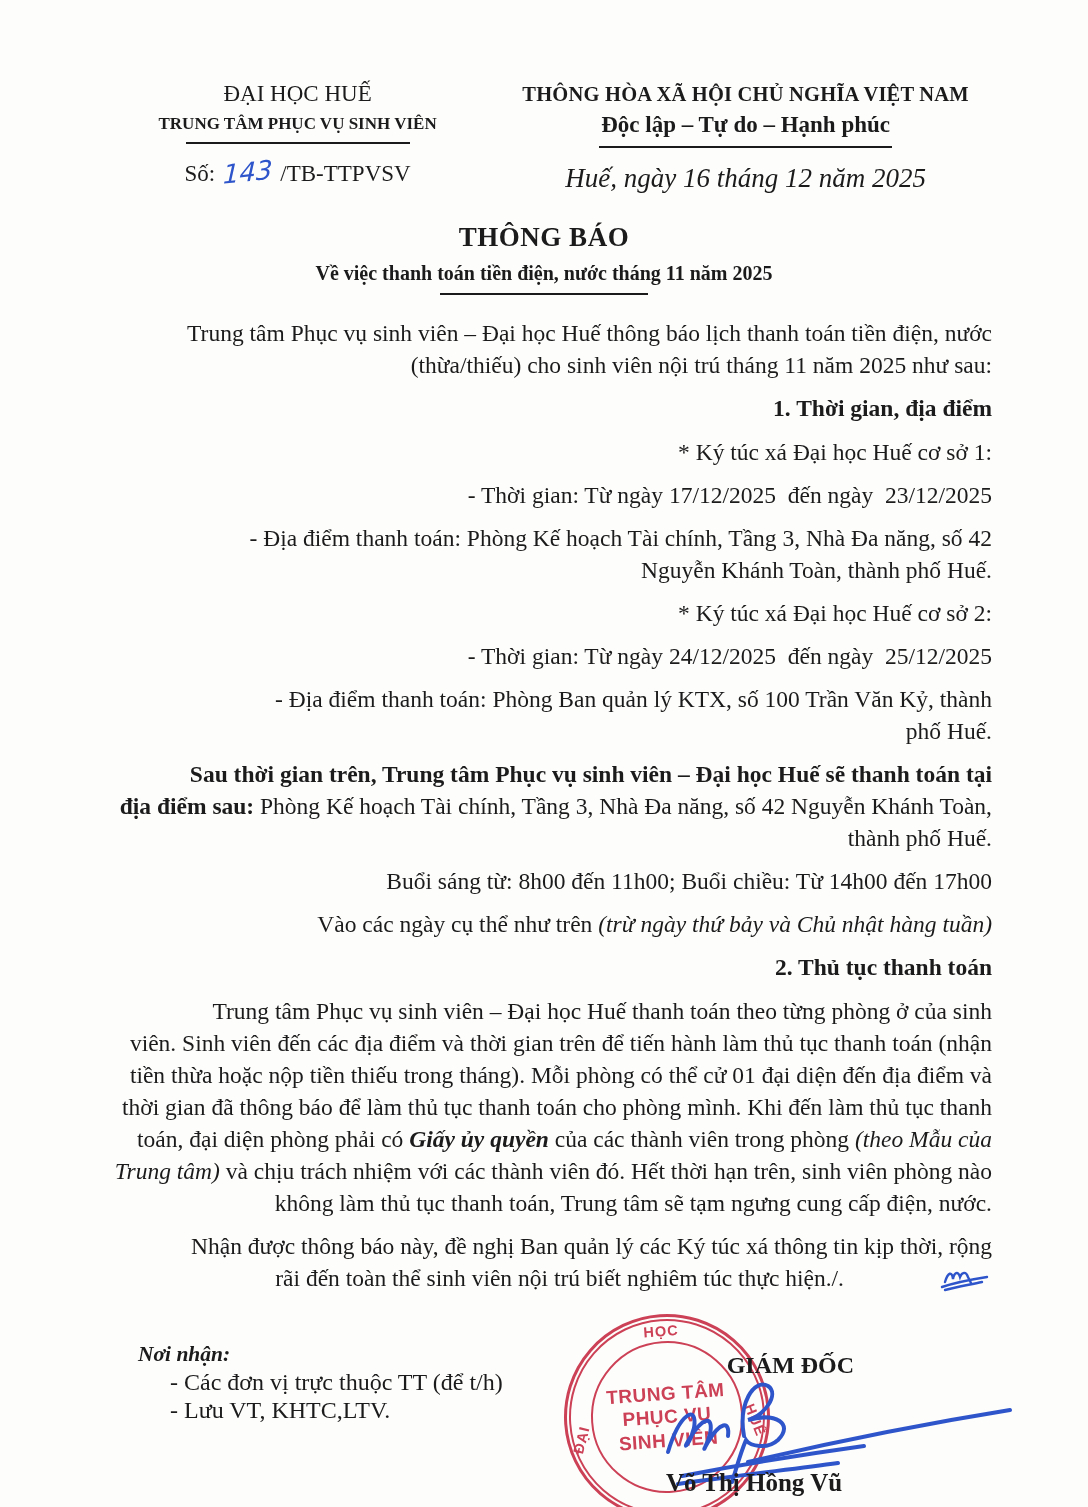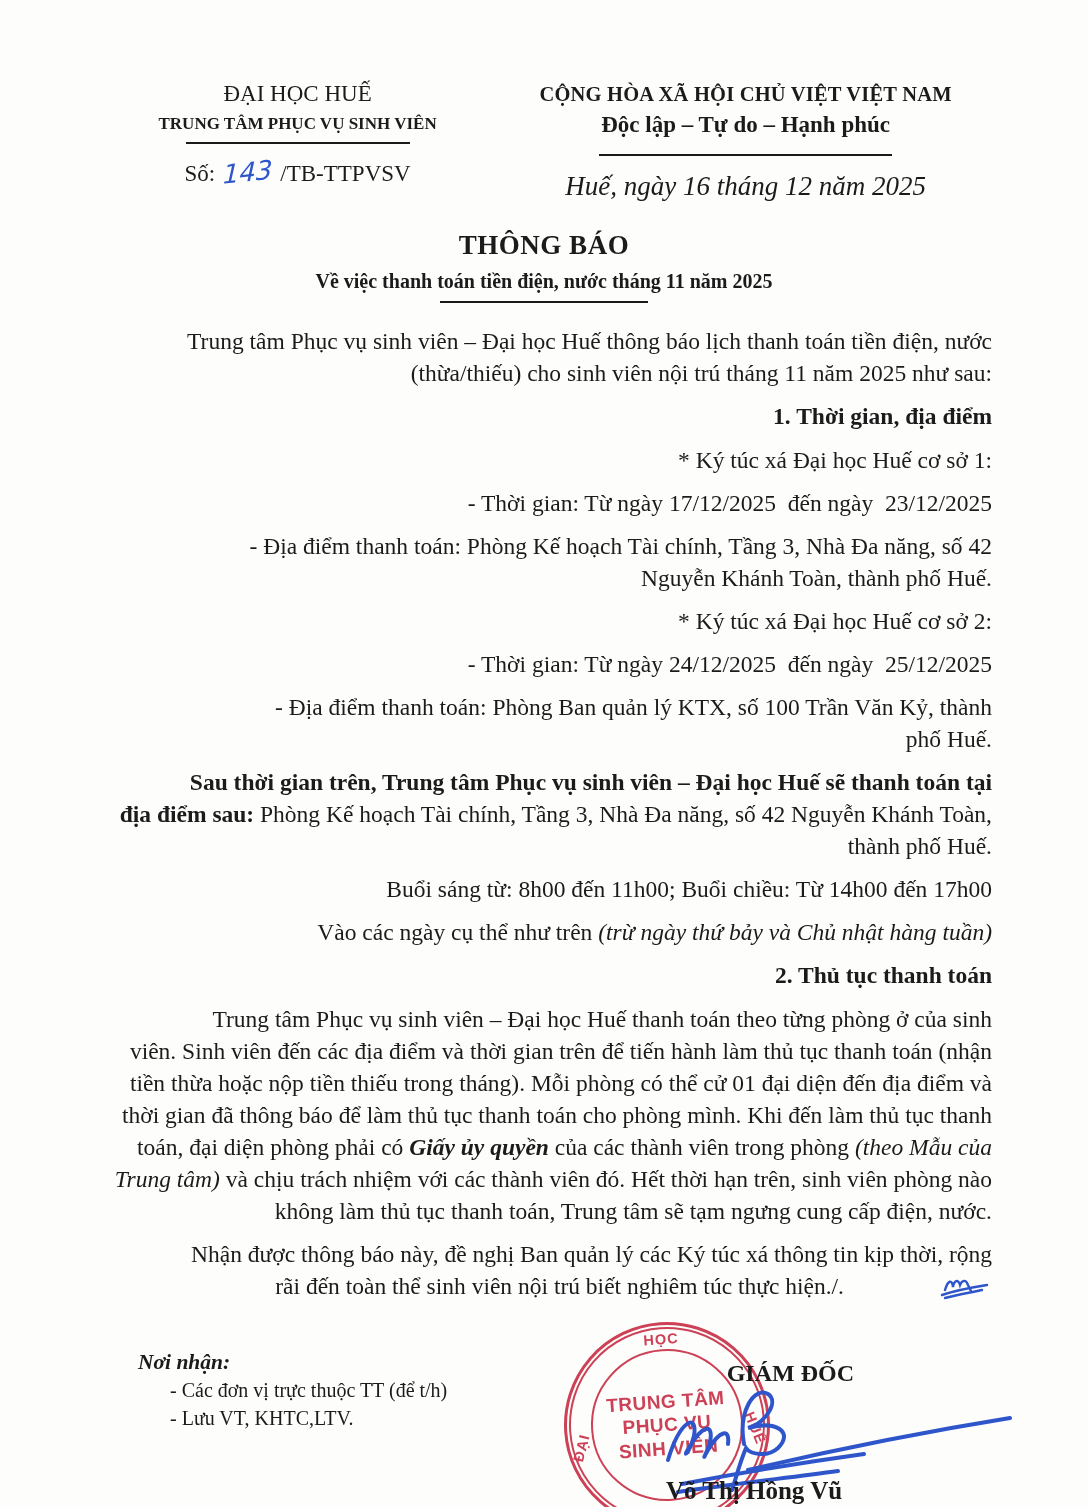--- a/index.html
+++ b/index.html
@@ -16,21 +16,21 @@
   .org{font-size:17px;font-weight:bold;line-height:30px;margin-top:1px;}
   .org-rule{width:224px;height:0;border-bottom:2px solid #1b1b1b;margin:3px auto 0;}
   .doc-number{font-size:23px;margin-top:17px;}
   .hand-number{
     display:inline-block;color:#2f55cb;font-family:"DejaVu Sans",sans-serif;
     font-style:italic;font-size:26px;transform:rotate(-6deg) skewX(-8deg);
     margin:0 2px;line-height:20px;
   }
   .national{font-size:20.5px;font-weight:bold;line-height:28px;letter-spacing:.2px;}
   .motto{display:inline-block;font-size:23px;font-weight:bold;margin-top:3px;
-    padding:0 2px 16px;border-bottom:2px solid #1b1b1b;line-height:27px;}
+    padding:0 2px 8px;border-bottom:2px solid #1b1b1b;line-height:27px;}
   .dateline{font-size:27px;font-style:italic;margin-top:15px;}
   
   .title{text-align:center;margin-top:27px;}
   .title-main{font-size:27px;font-weight:bold;letter-spacing:.5px;line-height:32px;}
   .title-sub{font-size:20px;font-weight:bold;margin-top:5px;line-height:30px;}
   .title-rule{width:208px;height:0;border-bottom:2px solid #1b1b1b;margin:5px auto 0;}
   
   .doc-body{margin-top:22px;font-size:23.5px;line-height:32px;text-align:justify;}
   .doc-body p{margin:0 0 11px;text-align:right;}
   .indent1{text-indent:86px;}
@@ -40,21 +40,21 @@
   .dash-place{text-indent:146px;}
   .centered{text-align:center;text-indent:0;}
   .b{font-weight:bold;}
   .i{font-style:italic;}
   .bi{font-weight:bold;font-style:italic;}
   .closing-mark{display:inline-block;vertical-align:-6px;margin-left:8px;}
   
   .footer{position:relative;height:260px;margin-top:22px;}
   .recipients{position:absolute;left:42px;top:18px;text-align:left;}
   .recipients-heading{font-size:21.5px;font-weight:bold;font-style:italic;line-height:28px;}
-  .recipient-item{font-size:20px;line-height:28px;margin-left:32px;}
+  .recipient-item{font-size:24px;line-height:28px;margin-left:32px;}
   .signer-title{position:absolute;left:588px;top:30px;width:170px;text-align:right;
     font-size:24px;font-weight:bold;z-index:3;}
   .signer-name{position:absolute;left:538px;top:147px;width:240px;text-align:center;
     font-size:25px;font-weight:bold;z-index:4;}
   .stamp{position:absolute;left:468px;top:-8px;width:206px;height:206px;opacity:.93;z-index:1;
     transform:rotate(-4deg);}
   .stamp-outer{position:absolute;left:0;top:0;right:0;bottom:0;border:3px solid #c9334a;border-radius:50%;}
   .stamp-outer2{position:absolute;left:5px;top:5px;right:5px;bottom:5px;border:2px solid #c9334a;border-radius:50%;}
   .stamp-inner{position:absolute;left:27px;top:27px;right:27px;bottom:27px;border:2px solid #c9334a;
     border-radius:50%;display:flex;flex-direction:column;align-items:center;justify-content:center;}
@@ -77,21 +77,21 @@
       <div class="org-parent">ĐẠI HỌC HUẾ</div>
       <div class="org">TRUNG TÂM PHỤC VỤ SINH VIÊN</div>
       <div class="org-rule"></div>
       <div class="doc-number">
         <span>Số:</span>
         <span class="hand-number">143</span>
         <span>/TB-TTPVSV</span>
       </div>
     </div>
     <div class="hdr-right">
-      <div class="national">CỘNG HÒA XÃ HỘI CHỦ VIỆT VIỆT NAM</div>
+      <div class="national">THÔNG HÒA XÃ HỘI CHỦ NGHĨA VIỆT NAM</div>
       <div><span class="motto">Độc lập – Tự do – Hạnh phúc</span></div>
       <div class="dateline">Huế, ngày 16 tháng 12 năm 2025</div>
     </div>
   </div>
 
   <div class="title">
     <div class="title-main">THÔNG BÁO</div>
     <div class="title-sub">Về việc thanh toán tiền điện, nước tháng 11 năm 2025</div>
     <div class="title-rule"></div>
   </div>

